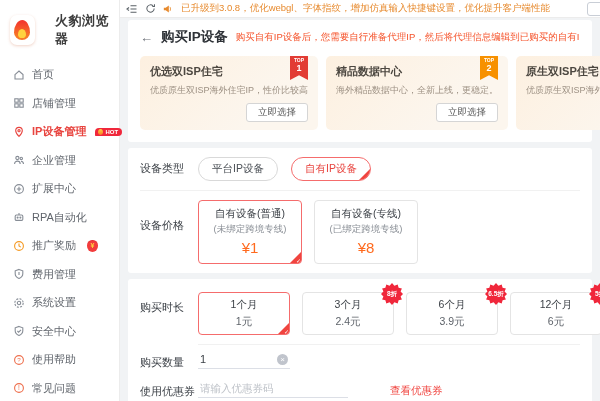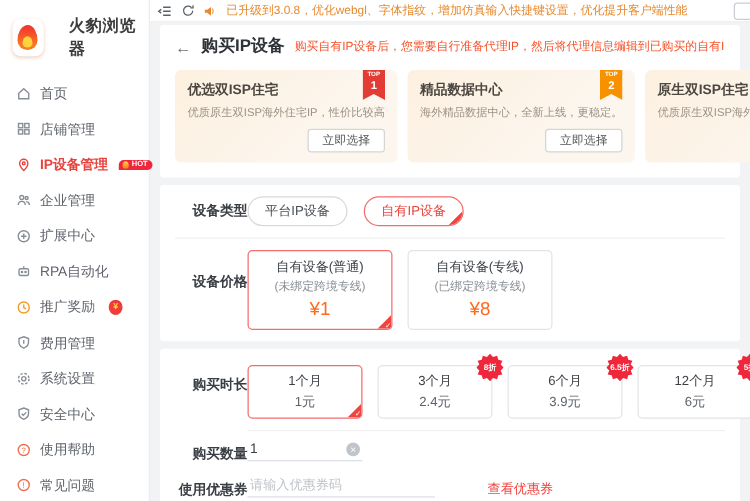--- a/index.html
+++ b/index.html
@@ -46,28 +46,28 @@
   .prod-name { font-size:11px; font-weight:700; color:#4c4740; margin-bottom:5px; }
   .prod-desc { font-size:9px; color:#9d9184; margin-bottom:6px; white-space:nowrap; overflow:hidden; }
   .prod-btn { display:block; margin-left:auto; background:#fff; border:1px solid #d5d5d5; border-radius:3px; font-size:9.5px; color:#555; padding:2px 11px; cursor:pointer; }
   .ribbon { position:absolute; top:0; right:10px; width:18px; height:24px; color:#fff; text-align:center; clip-path:polygon(0 0,100% 0,100% 100%,50% 80%,0 100%); display:flex; flex-direction:column; align-items:center; padding-top:2px; }
   .ribbon .r-top { font-size:5px; font-weight:700; line-height:5px; }
   .ribbon .r-num { font-size:9px; font-weight:700; line-height:10px; }
   .rb1 { background:#e23c34; } .rb2 { background:#f79100; }
 
   
   .frm-row { display:flex; align-items:flex-start; padding:9px 12px; }
-  .frm-label { width:58px; flex-shrink:0; font-size:11px; font-weight:700; color:#3a3f45; padding-top:4px;text-align:right; }
+  .frm-label { width:58px; flex-shrink:0; font-size:11px; font-weight:400; color:#3a3f45; padding-top:4px; }
   .divider { height:1px; background:#f1f1f1; margin:0 12px; }
   .type-btn { font-size:10.5px; padding:4px 13px; border:1px solid #d9d9d9; border-radius:12px; background:#fff; color:#4a4f55; margin-right:10px; cursor:pointer; position:relative; }
   .selcard { border-color:#f56c6c !important; color:#e8443f; overflow:hidden; }
   .selcard::after { content:""; position:absolute; right:0; bottom:0; border-left:11px solid transparent; border-bottom:11px solid #f0443f; }
   .selcard::before { content:"✓"; position:absolute; right:0px; bottom:-1px; color:#fff; font-size:6px; z-index:1; }
 
-  .price-card { width:116px; border:1px solid #e4e4e4; border-radius:4px; text-align:center; padding:6px 4px 7px; margin-right:12px; position:relative; background:#fff; cursor:pointer; }
+  .price-card { width:104px; border:1px solid #e4e4e4; border-radius:4px; text-align:center; padding:6px 4px 7px; margin-right:12px; position:relative; background:#fff; cursor:pointer; }
   .pc-t { font-size:10.5px; color:#3a3f45; margin-bottom:2px; }
   .pc-s { font-size:9.5px; color:#8a8f96; margin-bottom:3px; }
   .pc-p { font-size:15px; color:#ff6a1e; font-weight:500; }
 
   .dur-wrap { display:flex; align-items:center; gap:12px; flex-wrap:nowrap; }
   .dur-card { width:92px; border:1px solid #e4e4e4; border-radius:4px; text-align:center; padding:5px 2px; position:relative; background:#fff; cursor:pointer; }
   .dc-m { font-size:10.5px; color:#3a3f45; margin-bottom:3px; }
   .dc-p { font-size:10.5px; color:#5d6269; }
   .burst { position:absolute; top:-10px; right:-10px; width:22px; height:22px; background:#f0273b; color:#fff; font-size:6.5px; font-weight:700; display:flex; align-items:center; justify-content:center;
     clip-path:polygon(50% 0%,61% 12%,76% 7%,80% 22%,95% 25%,89% 39%,100% 50%,89% 61%,95% 75%,80% 78%,76% 93%,61% 88%,50% 100%,39% 88%,24% 93%,20% 78%,5% 75%,11% 61%,0% 50%,11% 39%,5% 25%,20% 22%,24% 7%,39% 12%); }

